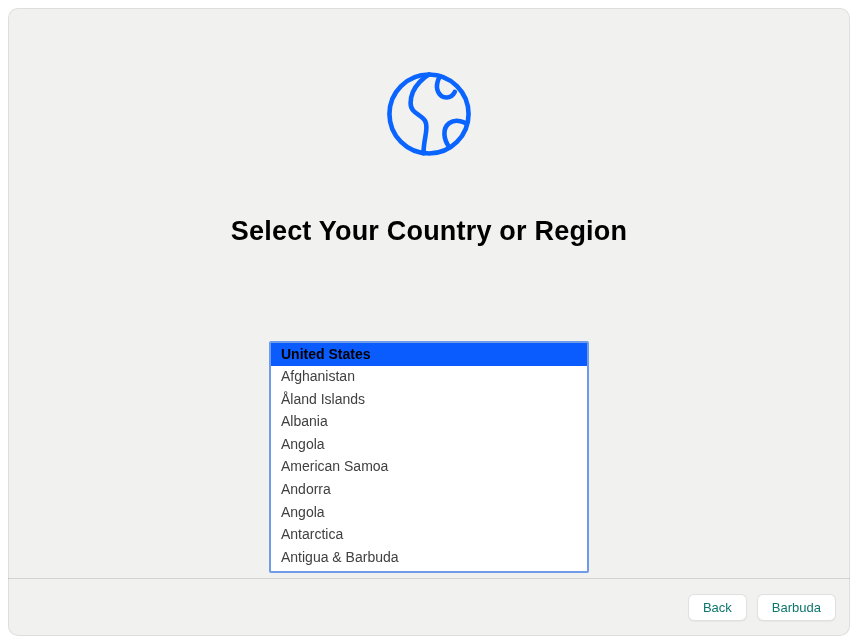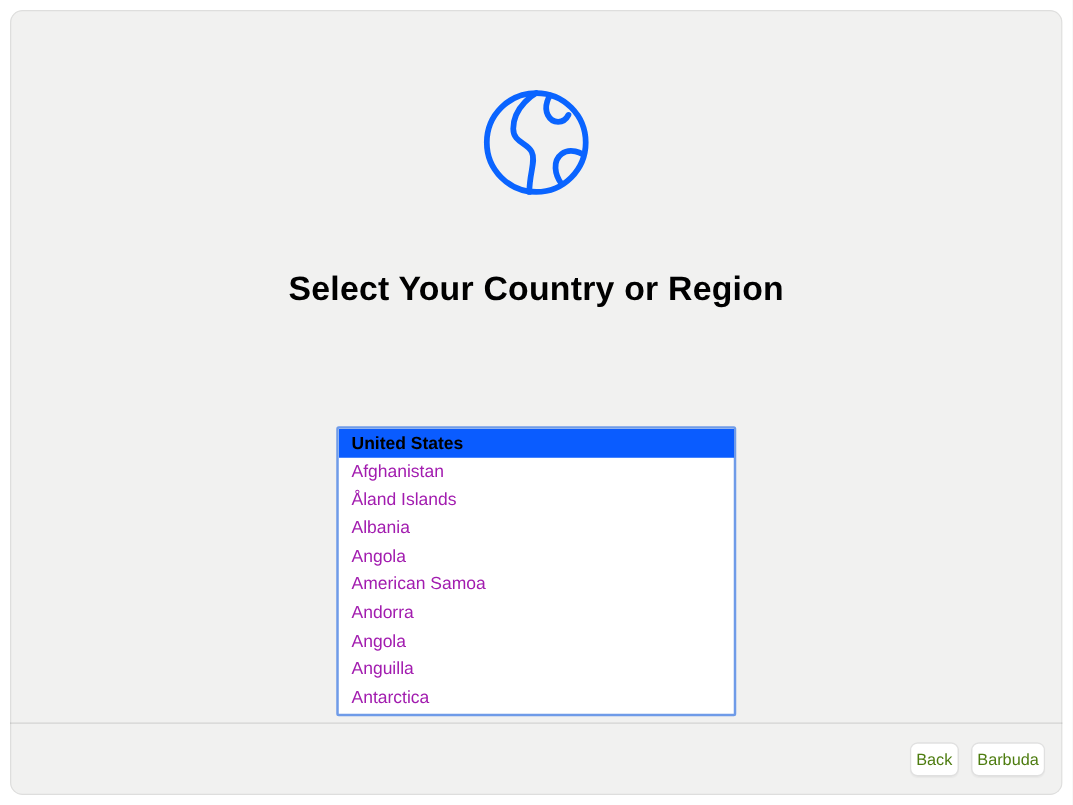--- a/index.html
+++ b/index.html
@@ -49,21 +49,21 @@
     .listbox {
       width: 100%;
       height: 228px;
       overflow-y: auto;
       outline: none;
     }
     .listbox::-webkit-scrollbar { width: 0; }
     .list-item {
       padding: 1.5px 10px;
       font-size: 14px;
-      color: #a21caf;
+      color: #404040;
       line-height: 1.4;
       cursor: default;
       user-select: none;
     }
     .list-item.selected {
       background: #0a5cff;
       color: #000000;
       font-weight: 600;
     }
     .footer {
@@ -72,23 +72,23 @@
       display: flex;
       align-items: center;
       justify-content: flex-end;
       padding: 0 14px;
       gap: 10px;
     }
     .btn {
       background: #fff;
       border: 1px solid rgba(0,0,0,0.12);
       border-radius: 6px;
-      padding: 5px 4px;
+      padding: 5px 14px;
       font-size: 13px;
-      color: #4d7c0f;
+      color: #0f766e;
       box-shadow: 0 1px 1px rgba(0,0,0,0.04);
       cursor: default;
       font-family: inherit;
     }
   </style>
 </head>
 <body>
 
 <div class="window">
   <div class="content">
@@ -104,21 +104,20 @@
     <div class="listbox-wrap">
       <div class="listbox" id="country-list" role="listbox">
           <div class="list-item selected" role="option">United States</div>
           <div class="list-item" role="option">Afghanistan</div>
           <div class="list-item" role="option">Åland Islands</div>
           <div class="list-item" role="option">Albania</div>
           <div class="list-item" role="option">Angola</div>
           <div class="list-item" role="option">American Samoa</div>
           <div class="list-item" role="option">Andorra</div>
           <div class="list-item" role="option">Angola</div>
-          <div class="list-item" role="option">Anguilla</div>
           <div class="list-item" role="option">Antarctica</div>
           <div class="list-item" role="option">Antigua &amp; Barbuda</div>
         </div>
     </div>
   </div>
   <div class="footer">
     <button class="btn">Back</button>
     <button class="btn">Barbuda</button>
   </div>
 </div>

